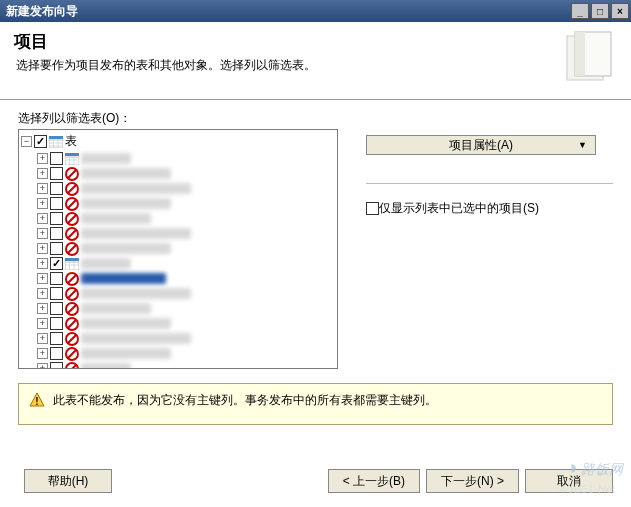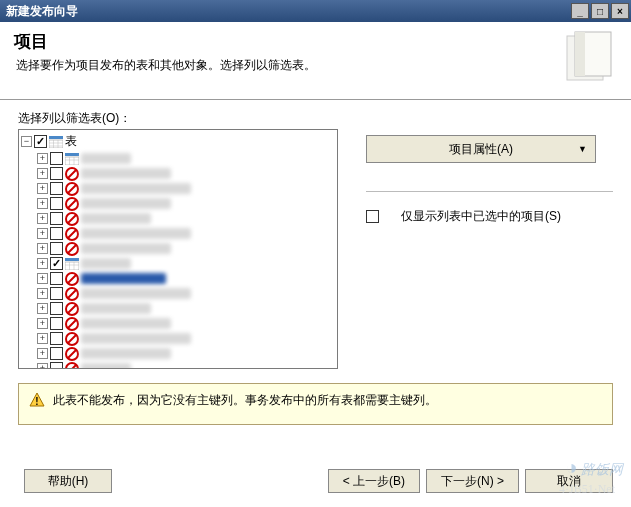--- a/index.html
+++ b/index.html
@@ -24,24 +24,24 @@
 .checkbox { width: 13px; height: 13px; border: 1px solid #333; background: #fff; display: inline-flex; align-items: center; justify-content: center; font-size: 11px; line-height: 1; flex-shrink: 0; }
 .checkbox.checked::after { content: "✓"; font-weight: bold; }
 .tbl-icon { width: 14px; height: 12px; display: inline-flex; align-items: center; justify-content: center; flex-shrink: 0; }
 .tbl-icon svg { width: 14px; height: 12px; }
 .no-icon { width: 14px; height: 14px; border: 2px solid #c00; border-radius: 50%; position: relative; flex-shrink: 0; }
 .no-icon::after { content: ""; position: absolute; width: 12px; height: 2px; background: #c00; top: 4px; left: -1px; transform: rotate(-45deg); }
 .blur-text { width: 80px; height: 11px; background: #d8d8d8; filter: blur(2px); border-radius: 2px; }
 .blur-text.w1 { width: 50px; } .blur-text.w2 { width: 90px; } .blur-text.w3 { width: 110px; } .blur-text.w4 { width: 70px; }
 .blur-text.sel { background: #2a5aaa; width: 85px; }
 .right-col { flex: 1; padding-top: 6px; }
-.prop-btn { width: 230px; height: 28px; background: #ece9d8; border: 1px solid #888; display: flex; align-items: center; justify-content: center; position: relative; padding: 0 20px; }
+.prop-btn { width: 230px; height: 20px; background: #ece9d8; border: 1px solid #888; display: flex; align-items: center; justify-content: center; position: relative; padding: 0 20px; }
 .prop-btn .arrow { position: absolute; right: 8px; font-size: 9px; }
 .divider { border-top: 1px solid #bbb; margin: 28px 0 16px 0; }
-.chk-row { display: flex; align-items: center; gap: 22px; }
+.chk-row { display: flex; align-items: center; gap: 0; }
 .warn-box { margin: 14px 18px 0 18px; border: 1px solid #b0a070; background: #ffffe1; padding: 8px 10px; display: flex; align-items: flex-start; gap: 8px; min-height: 42px; }
 .warn-icon { width: 16px; height: 16px; flex-shrink: 0; }
 .footer { position: absolute; bottom: 0; left: 0; right: 0; padding: 10px 18px 14px 18px; display: flex; align-items: center; border-top: 1px solid transparent; }
 .btn { height: 24px; background: #ece9d8; border: 1px solid #888; padding: 0 14px; display: inline-flex; align-items: center; justify-content: center; min-width: 88px; }
 .btn.disabled { color: #999; }
 .footer .spacer { flex: 1; }
 .footer .btn { margin-left: 6px; }
 .watermark { position: absolute; right: 8px; bottom: 28px; color: #a8c4e0; font-size: 14px; font-style: italic; font-family: Georgia, serif; pointer-events: none; opacity: 0.7; }
 .watermark .big { font-size: 20px; font-weight: bold; }
 .watermark2 { position: absolute; right: 16px; bottom: 10px; color: #d0d8e0; font-size: 12px; font-family: Georgia, serif; pointer-events: none; opacity: 0.6; }

